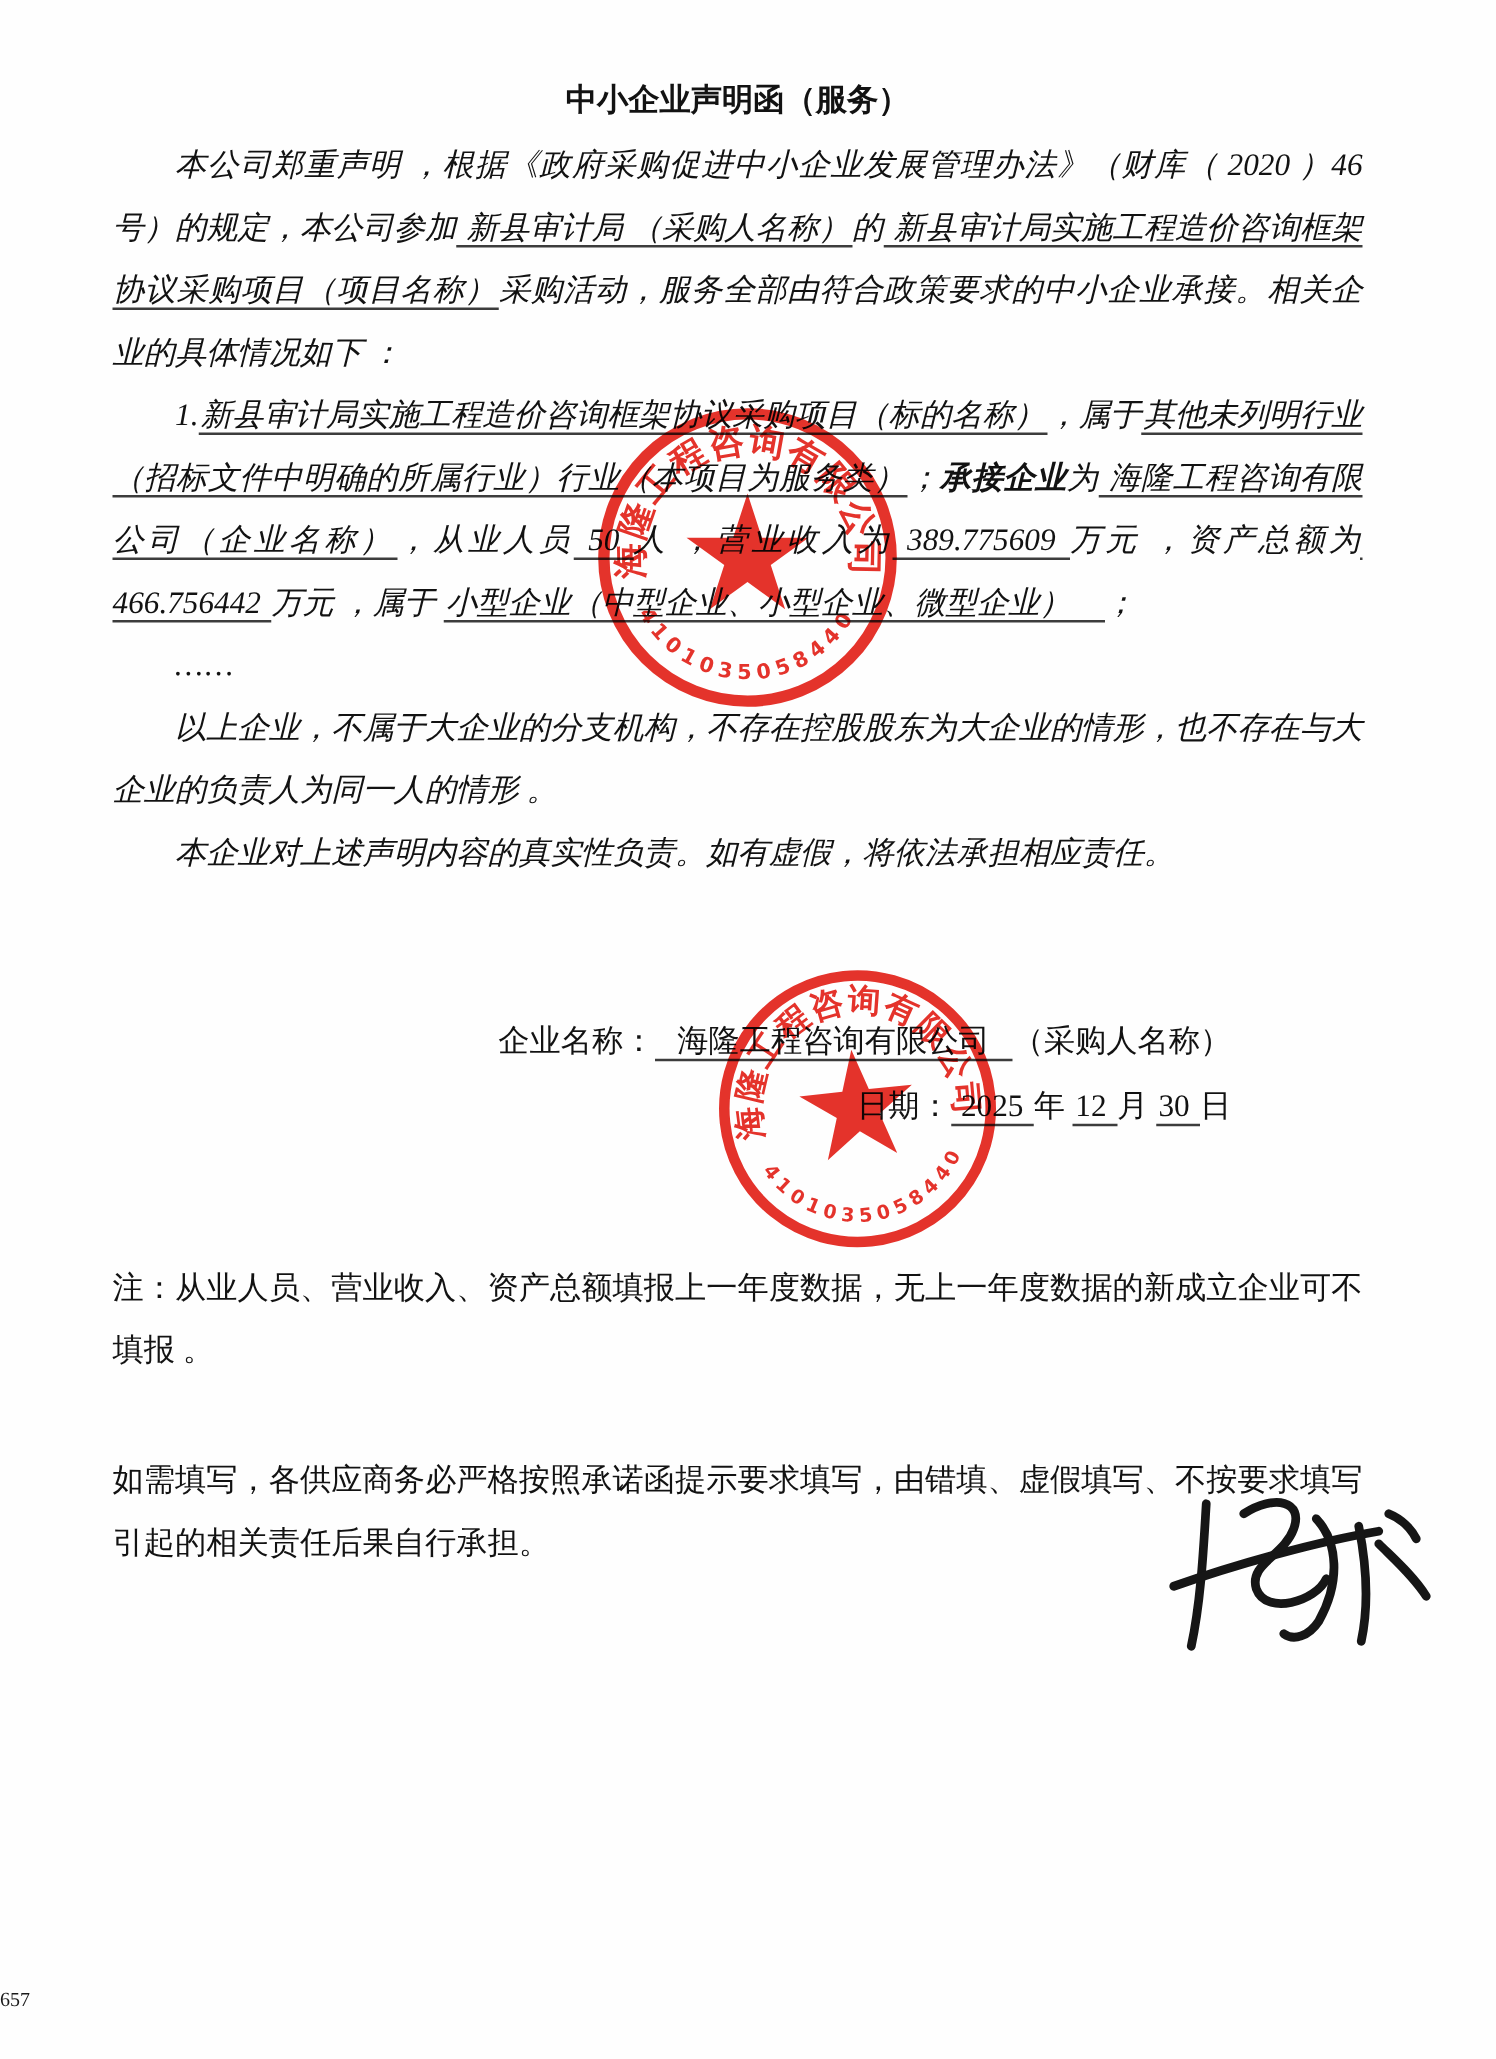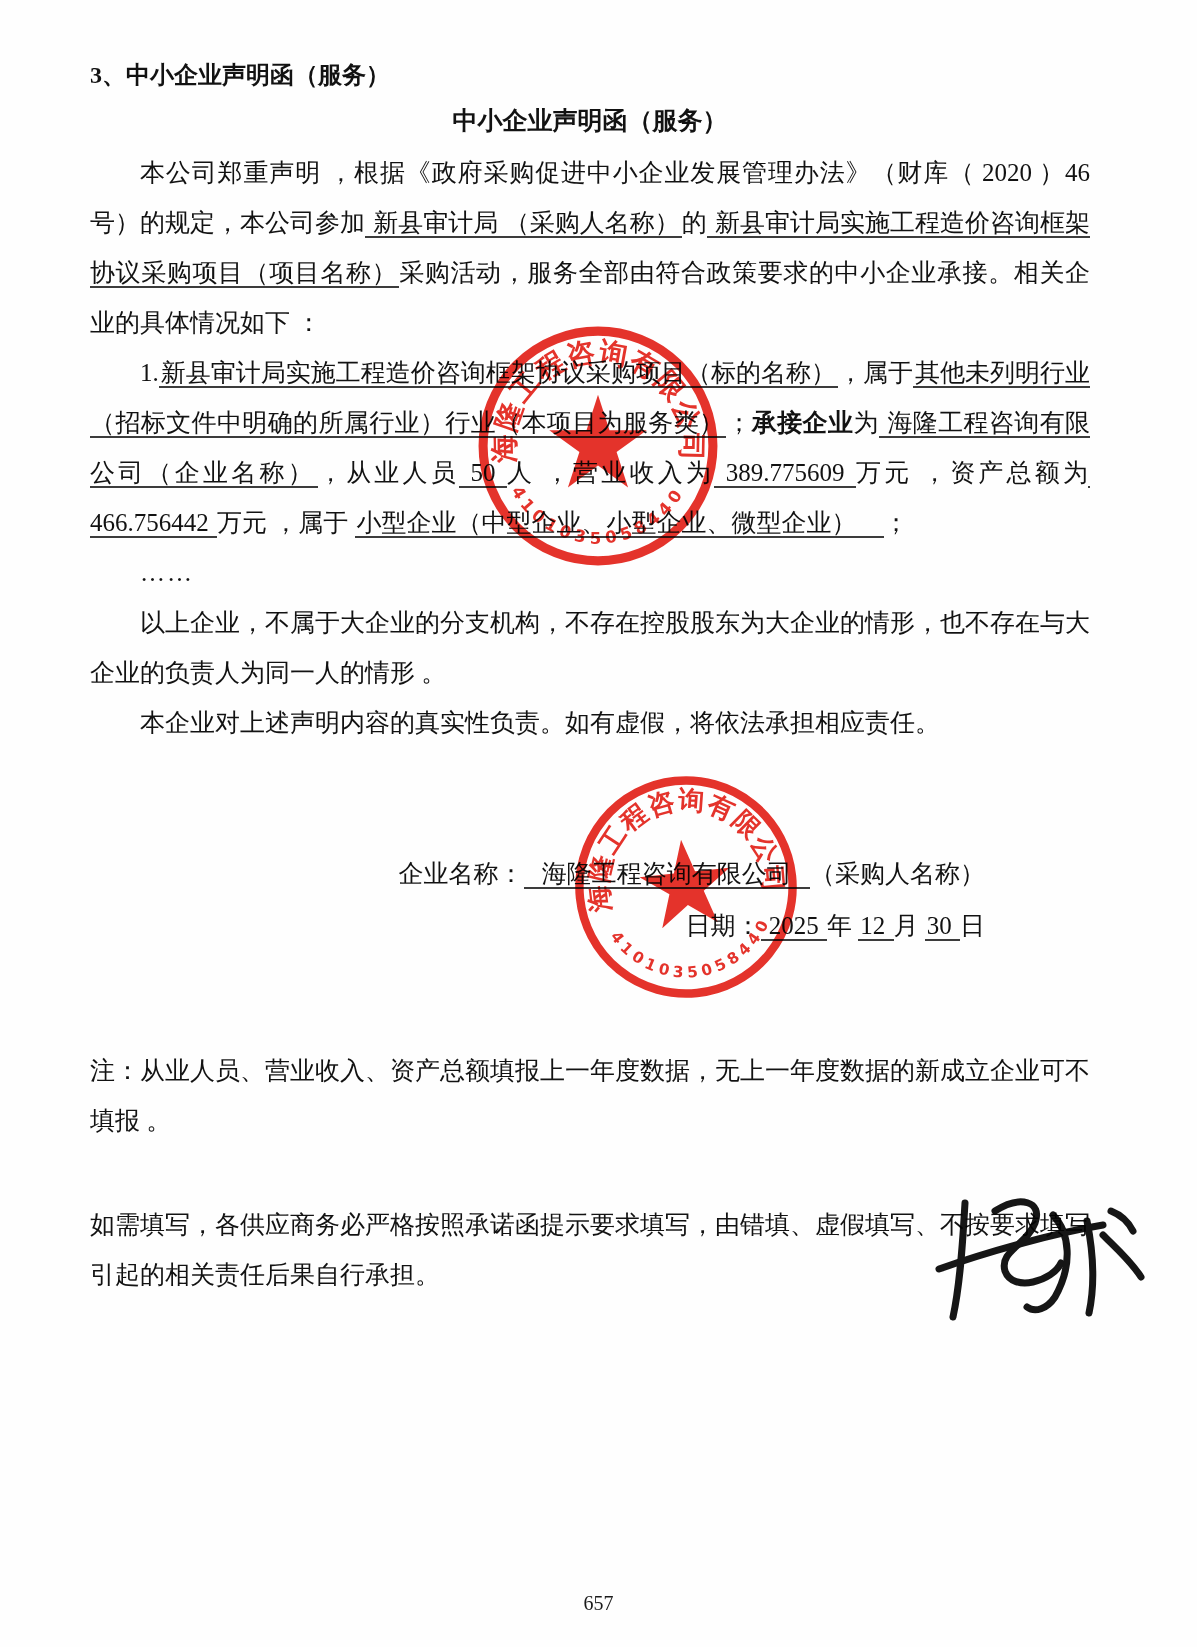--- a/index.html
+++ b/index.html
@@ -9,50 +9,49 @@
     overflow:hidden;
   }
   .doc{
     position:absolute;left:90px;top:55px;width:1000px;
     font-size:25px;line-height:50px;text-align:justify;
   }
   p{margin:0;}
   .heading{font-weight:bold;font-size:24px;line-height:40px;text-align:left;}
   .title{font-weight:bold;text-align:center;line-height:44px;margin-top:4px;}
   .flow{margin-top:5px;}
-  .indent{text-indent:2em;}
+  .indent{text-indent:2em;font-style:italic;}
   .u{border-bottom:2px solid #3c3c3c;padding:0 2px;}
   .u.wide{padding:0 12px;}
   .b{font-weight:bold;}
   .ellipsis-line{letter-spacing:2px;}
   .sig{margin-top:100px;line-height:52px;text-align:right;padding-right:105px;}
   .notes{margin-top:94px;line-height:50px;}
   .category{font-weight:bold;margin-top:4px;}
   .warning{font-weight:normal;margin-top:54px;line-height:50px;}
   .page-num{
-    position:absolute;left:0;width:1197px;top:1592px;text-align:center;
-    font-size:20px;color:#1a1a1a;
+    position:absolute;left:0;width:1197px;top:1592px;text-align:left;
+    font-size:16px;color:#1a1a1a;
   }
   .seal{
     position:absolute;mix-blend-mode:multiply;opacity:0.92;pointer-events:none;
   }
   .seal.upper{left:472px;top:322px;width:252px;height:248px;}
   .seal.lower{left:567px;top:772px;width:238px;height:230px;transform:rotate(-6deg);}
   .seal text{font-family:"DejaVu Sans","Liberation Sans",sans-serif;font-weight:bold;}
   .autograph{
     position:absolute;left:935px;top:1185px;width:215px;height:140px;
     mix-blend-mode:multiply;pointer-events:none;
   }
 </style>
 </head>
 <body>
 
 <div class="doc">
 
-  <p class="heading">3、中小企业声明函（服务）</p>
 
   <p class="title">中小企业声明函（服务）</p>
 
   <p class="flow indent"><span>本公司郑重声明 ，根据《政府采购促进中小企业发展管理办法》（财库（ 2020 ）46 号）的规定，本公司参加</span><span class="u"> 新县审计局 （采购人名称）</span><span>的</span><span class="u"> 新县审计局实施工程造价咨询框架协议采购项目（项目名称）</span><span>采购活动，服务全部由符合政策要求的中小企业承接。相关企业的具体情况如下 ：</span></p>
 
   <p class="indent"><span>1.</span><span class="u">新县审计局实施工程造价咨询框架协议采购项目（标的名称）</span><span>，属于</span><span class="u">其他未列明行业（招标文件中明确的所属行业）行业（本项目为服务类）</span><span>；</span><span class="b">承接企业</span><span>为</span><span class="u"> 海隆工程咨询有限公司（企业名称）</span><span>，从业人员</span><span class="u"> 50 </span><span>人 ，营业收入为</span><span class="u"> 389.775609 </span><span>万元 ，资产总额为</span><span class="u"> 466.756442 </span><span>万元 ，属于 </span><span class="u">小型企业（中型企业、小型企业、微型企业）　</span><span>；</span></p>
 
   <p class="indent ellipsis-line">……</p>
 
   <p class="indent">以上企业，不属于大企业的分支机构，不存在控股股东为大企业的情形，也不存在与大企业的负责人为同一人的情形 。</p>

